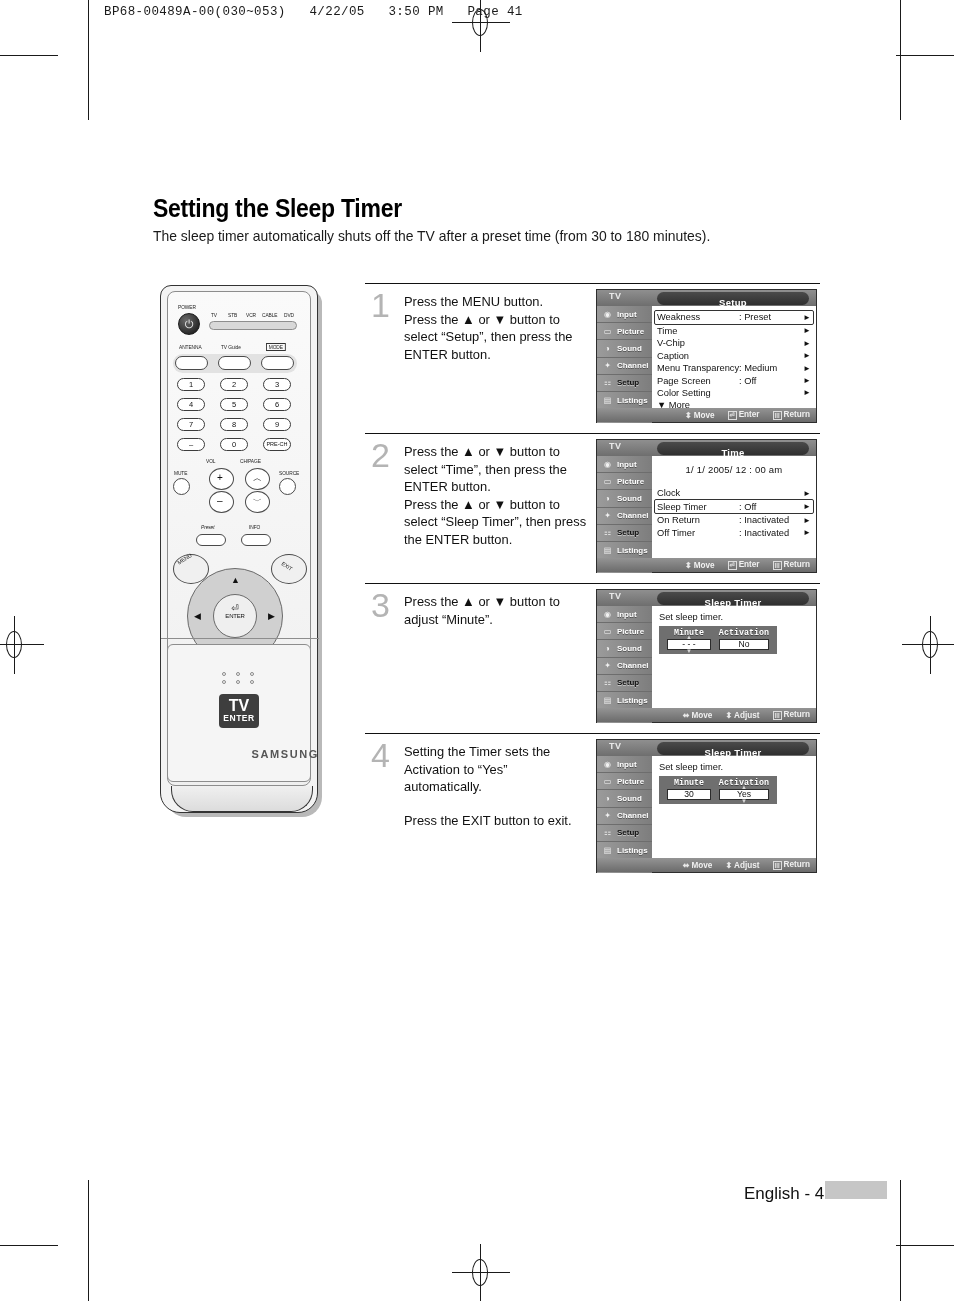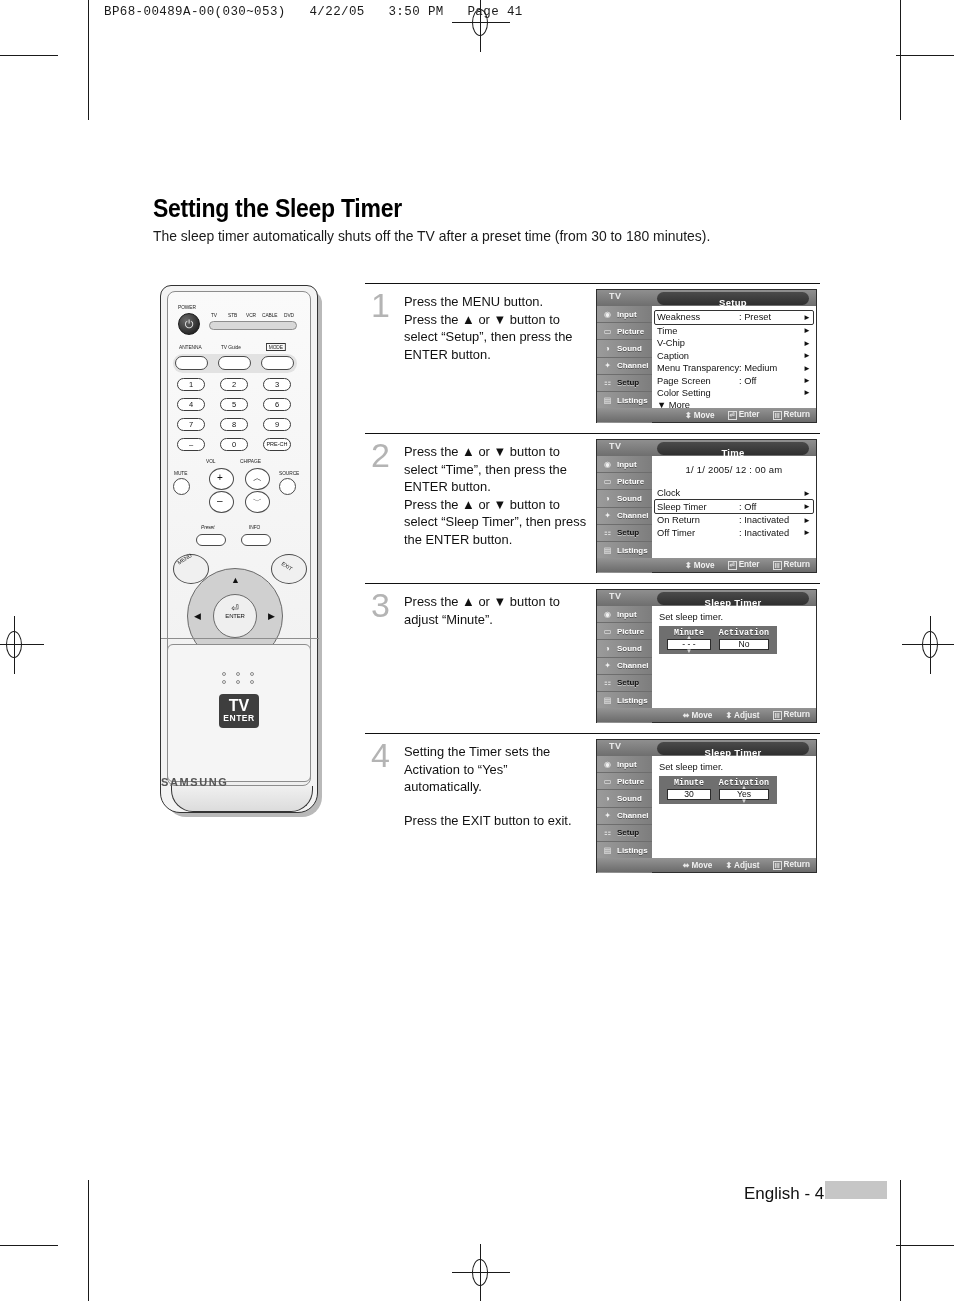--- a/index.html
+++ b/index.html
@@ -176,22 +176,22 @@
   }
   .rc-tvguide {
     position: absolute; left: 58px; top: 408px;
     width: 40px; height: 34px; border-radius: 4px;
     background: #3e3e3e; text-align: center; color: #fff;
   }
   .rc-tvguide .tv { display:block; font-size: 16px; font-weight: bold; line-height: 17px; margin-top:3px;}
   .rc-tvguide .gd { display:block; font-size: 8.5px; font-weight: bold; line-height: 9px; letter-spacing: 0.5px;}
   .rc-brand {
     position: absolute; left: 0; top: 462px; width: 158px;
-    text-align: left; font-size: 11px; font-weight: bold;
-    letter-spacing: 1.6px; color: #555; margin-top: 28px;
+    text-align: right; font-size: 11px; font-weight: bold;
+    letter-spacing: 1.6px; color: #555;
   }
   .rc-foot {
     position: absolute; left: 10px; top: 500px;
     width: 142px; height: 26px;
     border: 1.2px solid #333; border-top: none;
     border-radius: 0 0 22px 22px; box-sizing: border-box;
     background: linear-gradient(180deg,#f0f0f0,#dcdcdc);
   }
 
   

